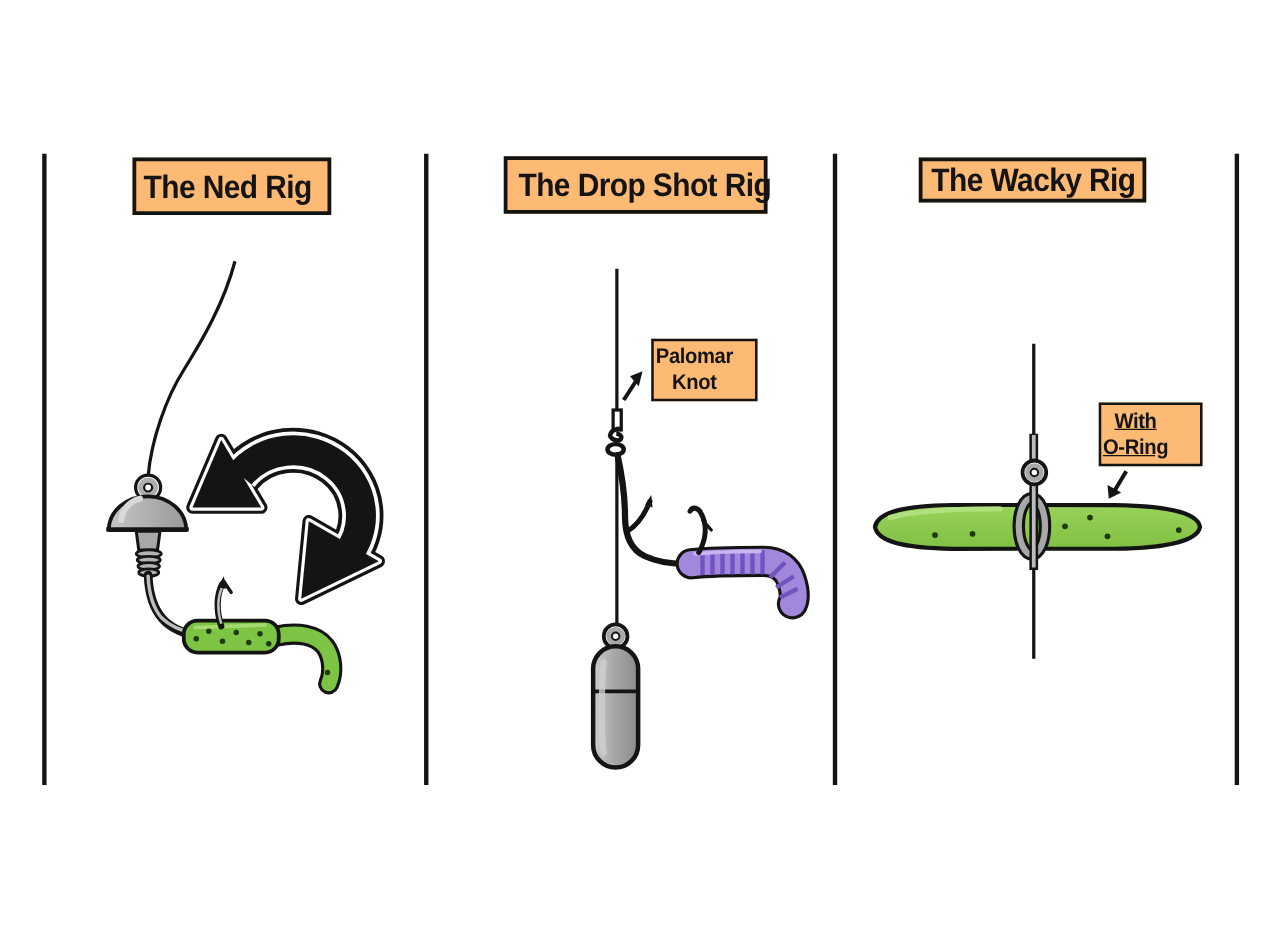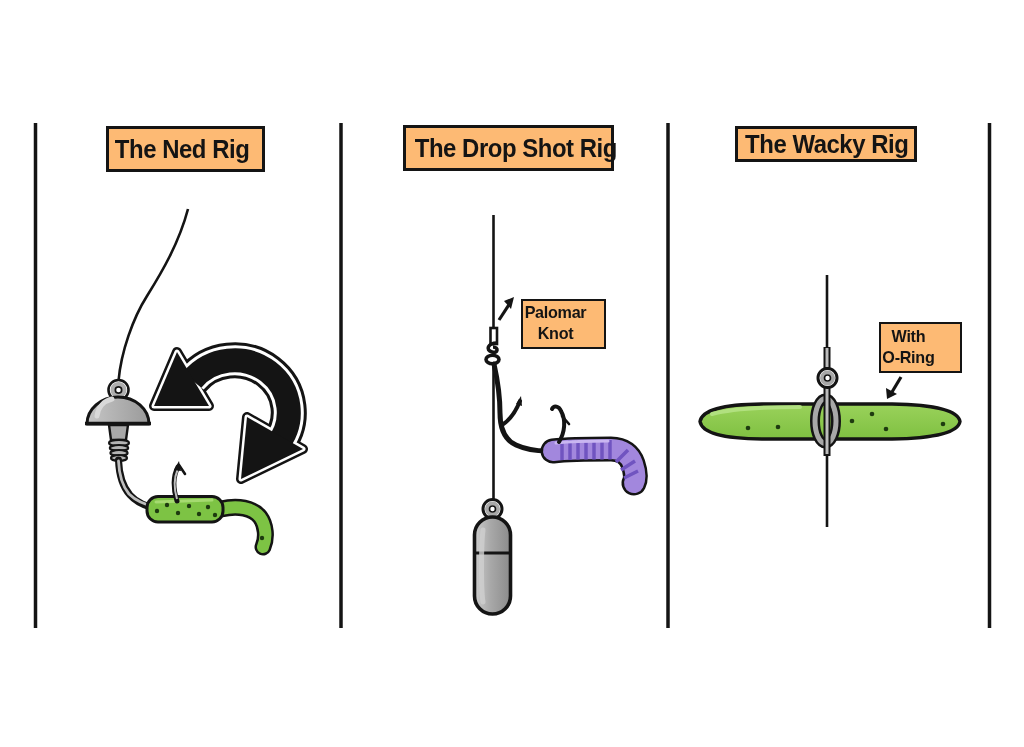--- a/index.html
+++ b/index.html
@@ -18,22 +18,22 @@
     transform:scaleX(.92);letter-spacing:-.5px;
   }
   .label-text{
     font-weight:700;font-size:17px;line-height:1.22;text-align:center;
     transform:scaleX(.95);letter-spacing:-.3px;
   }
   .label-text span{display:block;}
   #ned-title{left:106px;top:126px;width:159px;height:46px;}
   #dropshot-title{left:403px;top:125px;width:211px;height:46px;}
   #wacky-title{left:735px;top:126px;width:182px;height:36px;}
-  #palomar-label{left:521px;top:271px;width:85px;height:50px;border-width:2.8px;margin-top:28px;}
-  #oring-label{left:879px;top:322px;width:83px;height:51px;border-width:2.8px;}
+  #palomar-label{left:521px;top:271px;width:85px;height:50px;border-width:2.8px;}
+  #oring-label{left:879px;top:322px;width:83px;height:51px;border-width:2.8px;text-decoration:underline;}
 </style>
 </head>
 <body>
 
 <svg id="canvas-svg" width="1024" height="747" viewBox="0 0 1024 747">
   <defs>
     <linearGradient id="wgrad" x1="0" y1="0" x2="1" y2="0">
       <stop offset="0" stop-color="#cdcdcd"></stop>
       <stop offset="0.45" stop-color="#a8a8a8"></stop>
       <stop offset="1" stop-color="#8b8b8b"></stop>

